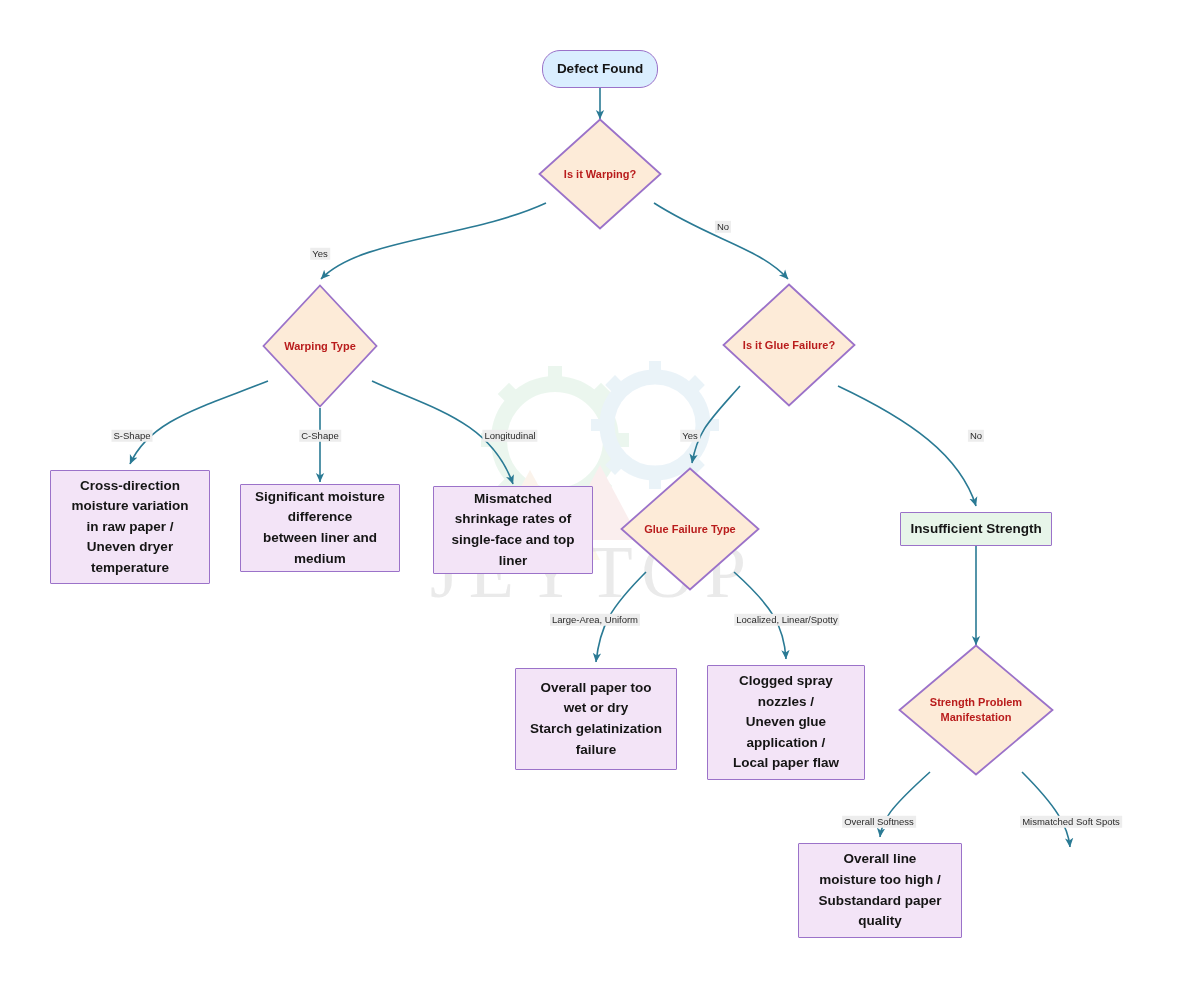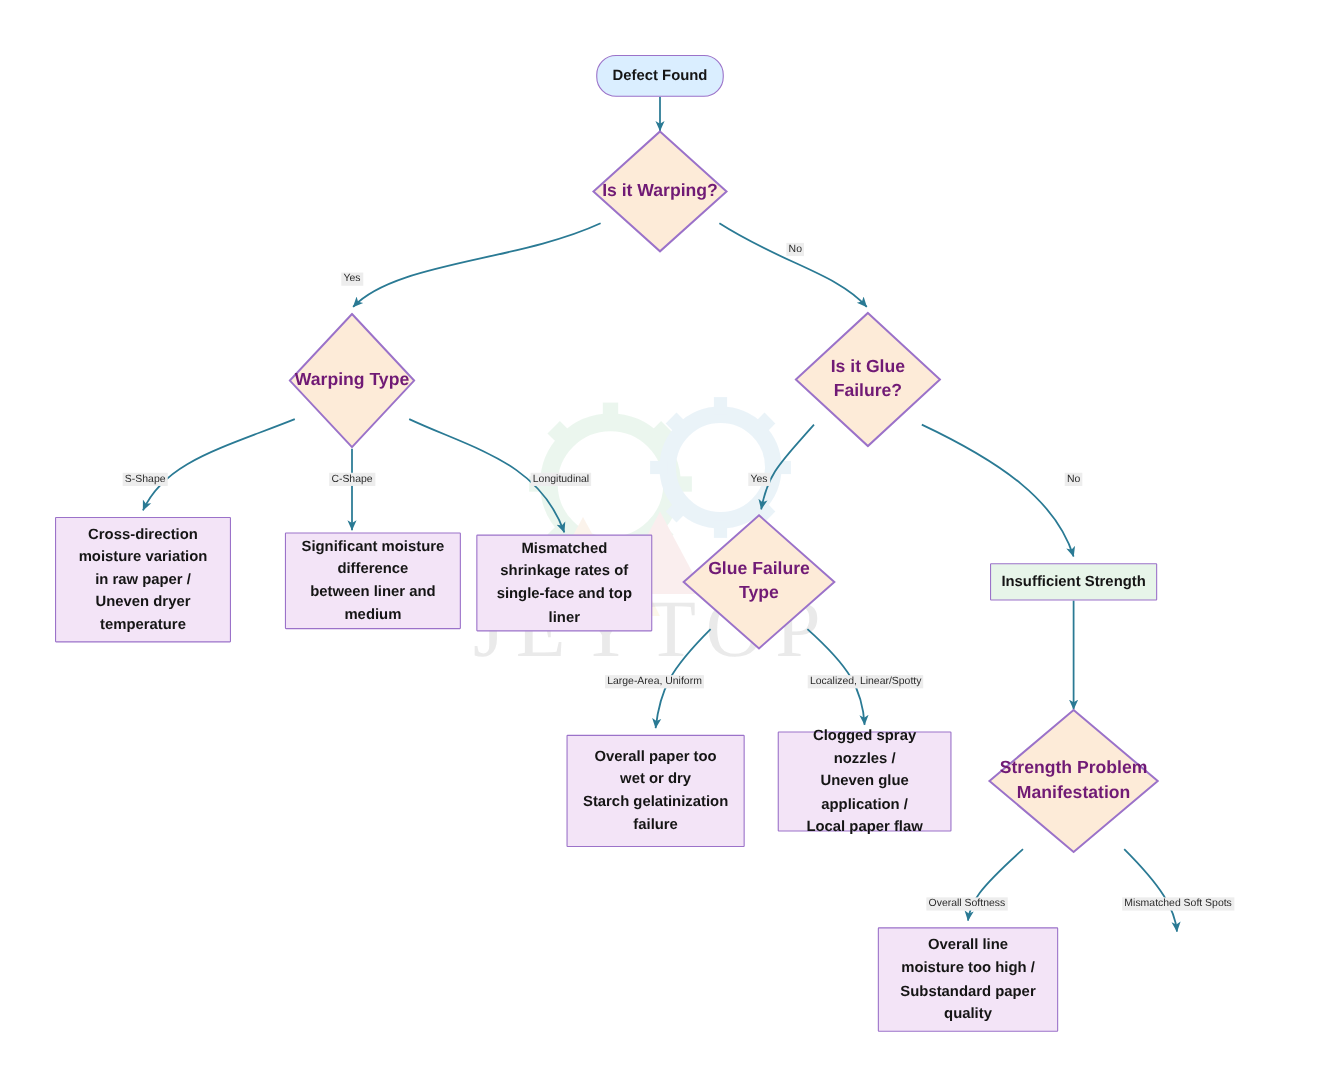--- a/index.html
+++ b/index.html
@@ -82,24 +82,24 @@
     border: none;
   }
   .diamond .dshape {
     position: absolute;
     left: 0; top: 0;
     width: 100%; height: 100%;
   }
   .diamond .dlabel {
     position: relative;
     z-index: 1;
-    font-size: 16px;
+    font-size: 11px;
     font-weight: 700;
     line-height: 1.35;
-    color: #701a75;
+    color: #b91c1c;
     padding: 0 6px;
   }
 
   
   .edge-label {
     position: absolute;
     z-index: 3;
     font-size: 9.5px;
     font-weight: 400;
     color: #2b2b2b;
@@ -235,21 +235,21 @@
   <div class="node box leaf" style="left:50px; top:470px; width:160px; height:114px;">
     <div>
       <span>Cross-direction</span><br>
       <span>moisture variation</span><br>
       <span>in raw paper /</span><br>
       <span>Uneven dryer</span><br>
       <span>temperature</span>
     </div>
   </div>
 
-  <div class="node box leaf" style="left:240px; top:484px; width:160px; height:88px;margin-left:19px;">
+  <div class="node box leaf" style="left:240px; top:484px; width:160px; height:88px;">
     <div>
       <span>Significant moisture</span><br>
       <span>difference</span><br>
       <span>between liner and</span><br>
       <span>medium</span>
     </div>
   </div>
 
   <div class="node box leaf" style="left:433px; top:486px; width:160px; height:88px;">
     <div>
@@ -262,21 +262,21 @@
 
   <div class="node box leaf" style="left:515px; top:668px; width:162px; height:102px;">
     <div>
       <span>Overall paper too</span><br>
       <span>wet or dry</span><br>
       <span>Starch gelatinization</span><br>
       <span>failure</span>
     </div>
   </div>
 
-  <div class="node box leaf" style="left:707px; top:665px; width:158px; height:91px;">
+  <div class="node box leaf" style="left:707px; top:665px; width:158px; height:115px;">
     <div>
       <span>Clogged spray</span><br>
       <span>nozzles /</span><br>
       <span>Uneven glue</span><br>
       <span>application /</span><br>
       <span>Local paper flaw</span>
     </div>
   </div>
 
   <div class="node box leaf" style="left:798px; top:843px; width:164px; height:95px;">

